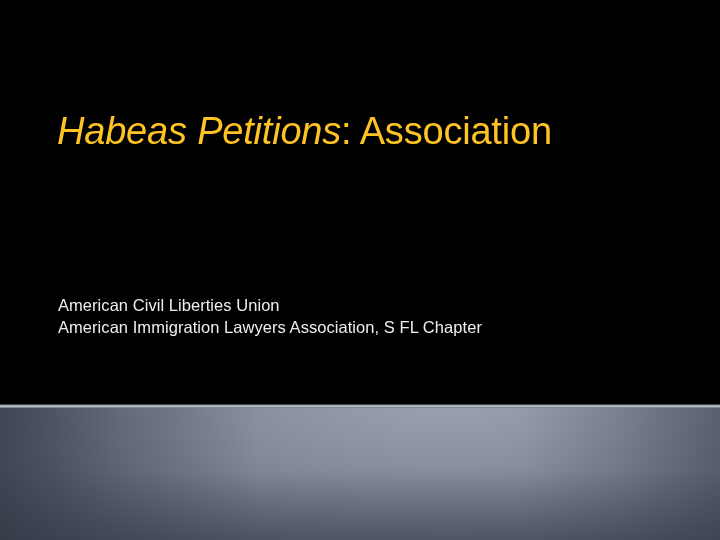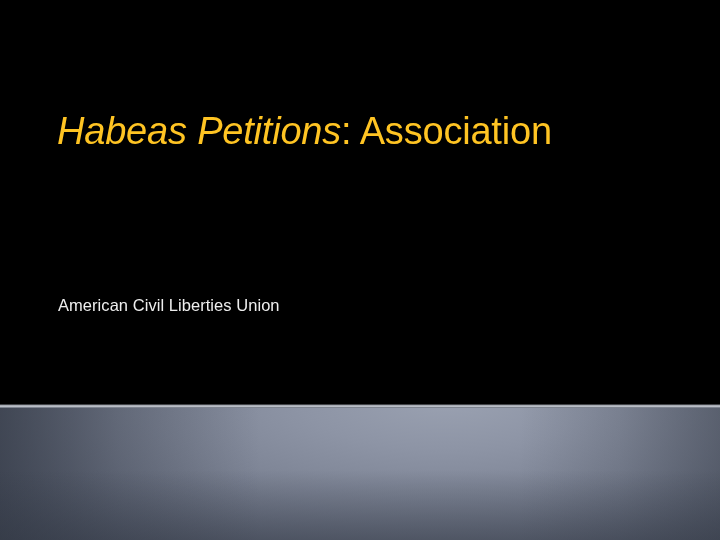--- a/index.html
+++ b/index.html
@@ -140,20 +140,21 @@
 <div class="slide">
 
   <div class="top-panel"></div>
 
   <div class="title-block">
     <div class="title-line"><span class="title-em">Habeas Petitions</span><span>: Association</span></div>
   </div>
 
   <div class="subtitle-block">
     <div class="subtitle-line">American Civil Liberties Union</div>
+    <div class="subtitle-line">American Immigration Lawyers Association, S FL Chapter</div>
   </div>
 
   <div class="divider"></div>
 
   <div class="bottom-panel"></div>
   <div class="bottom-shade-left"></div>
   <div class="bottom-shade-right"></div>
   <div class="bottom-shade-bottom"></div>
 
 </div>

